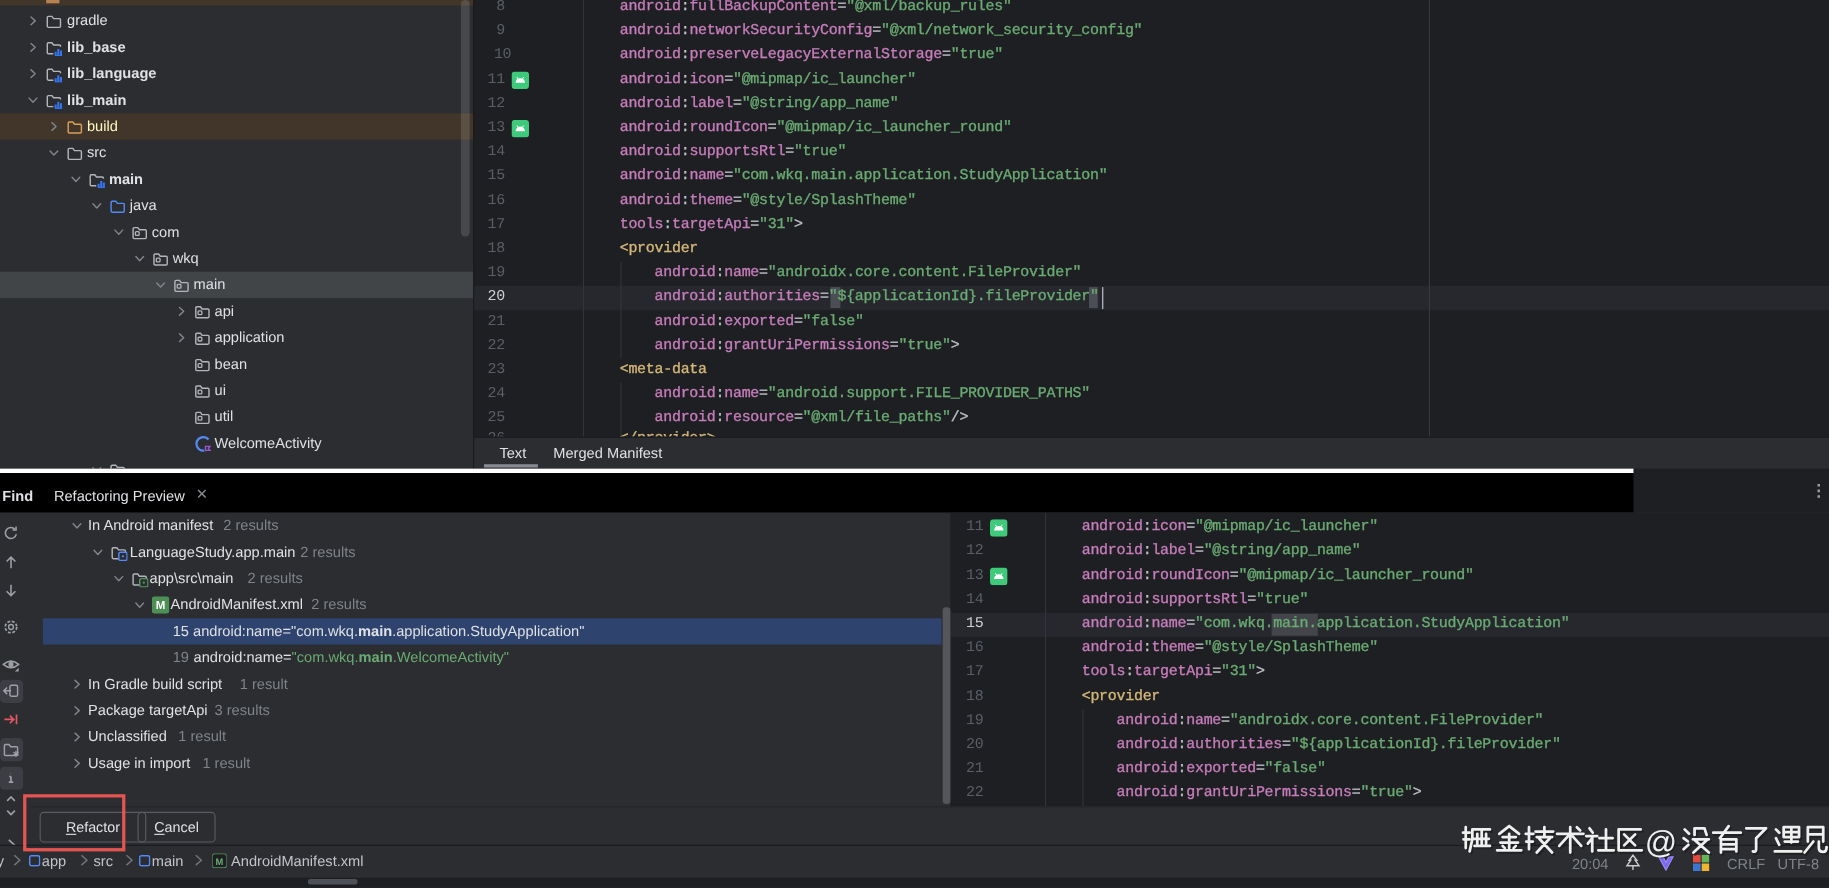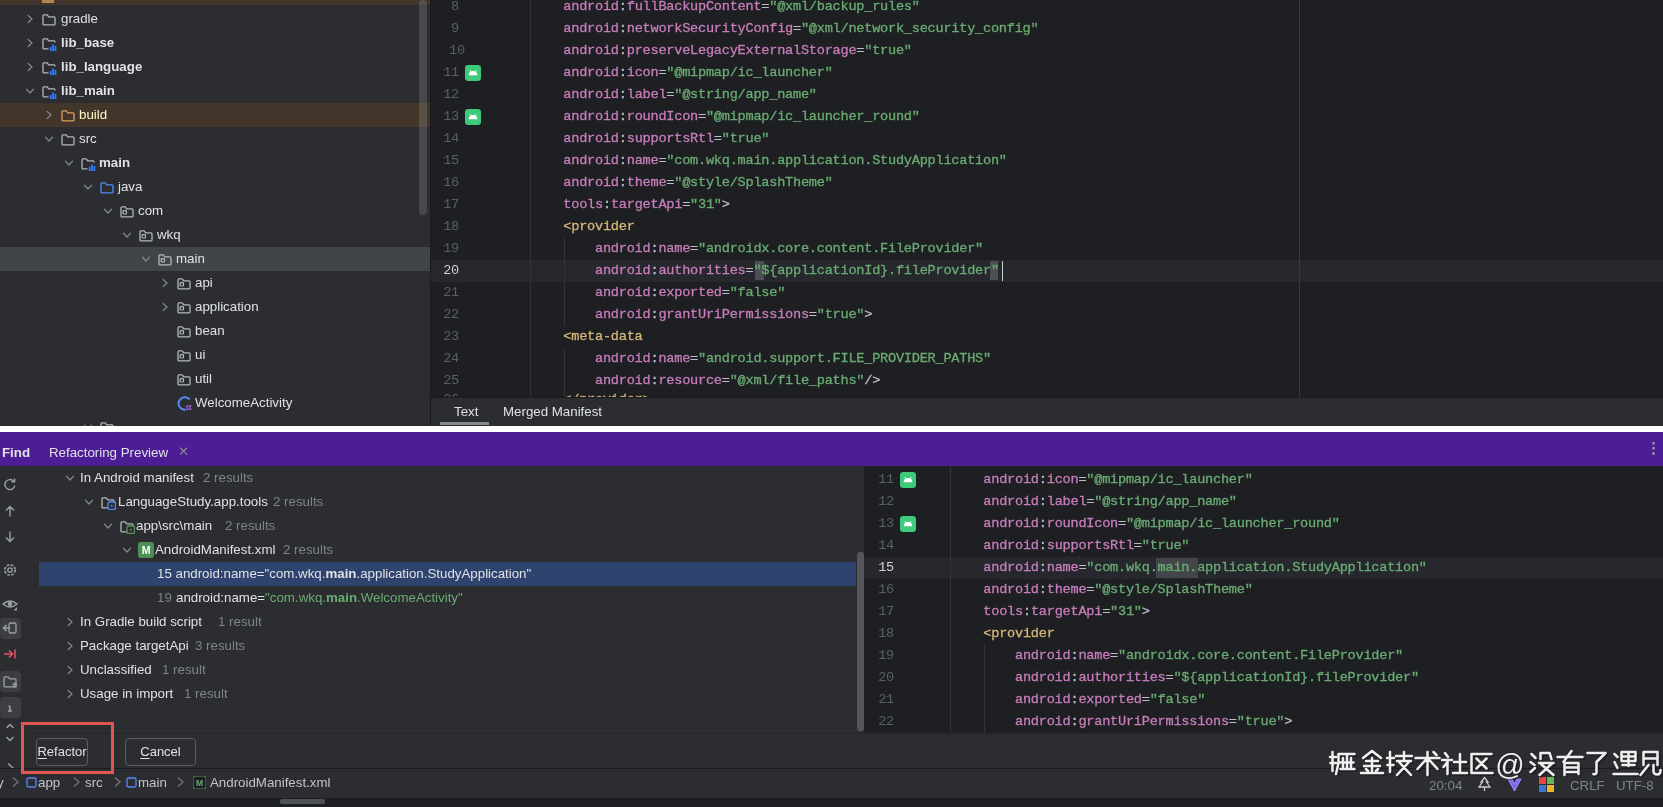--- a/index.html
+++ b/index.html
@@ -17,21 +17,21 @@
 .orange{color:#fef9c3}
 
 #editor{left:431px;top:0;width:1232px;height:397px;background:#1e1f22;overflow:hidden}
 .cline{position:absolute;white-space:pre;font-family:"Liberation Mono",monospace;
   font-size:13.6px;line-height:22px;height:22px;color:#bcbec4;letter-spacing:-0.24px;-webkit-text-stroke:0.3px}
 .lnum{position:absolute;font-family:"Liberation Mono",monospace;font-size:13.6px;letter-spacing:-0.24px;
   line-height:22px;height:22px;color:#5a5f67;text-align:right;width:28px}
 .att{color:#c77dbb}.str{color:#6aab73}.tag{color:#d5b778}
 
 #edtabs{left:431px;top:397px;width:1232px;height:29px;background:#2b2d30;border-top:1px solid #1a1b1e}
-#findheader{left:0;top:426px;width:1663px;height:40px;background:#4c1d95;border-top:6px solid #ffffff}
+#findheader{left:0;top:426px;width:1485px;height:40px;background:#000000;border-top:4px solid #ffffff}
 #findbody{left:0;top:466px;width:1663px;height:341px;background:#2b2d30;overflow:hidden}
 .frow{position:absolute;left:28px;width:828px;height:24px;line-height:24px;white-space:nowrap}
 .gray{color:#7f838a}
 #preview{position:absolute;left:864px;top:0;width:799px;height:267px;background:#1e1f22;overflow:hidden}
 .btn{position:absolute;height:28px;border:1px solid #5a5d63;border-radius:4px;background:transparent;
   color:#dfe1e5;font-size:13px;text-align:center;line-height:26px}
 u{text-decoration:underline;text-underline-offset:2px}
 </style>
 </head>
 <body>
@@ -353,21 +353,21 @@
     <svg class="abs" style="left:81px;top:28px" width="16" height="16">
         <use href="#chevD"></use>
       </svg>
     <svg class="abs" style="left:100px;top:28px" width="16" height="16">
         <g color="#b2b5bc">
           <use href="#folderp"></use>
           <use href="#modbadge2"></use>
         </g>
       </svg>
     <div class="frow" style="top:24px">
-        <span style="position:absolute;left:90px">LanguageStudy.app.tools</span>
+        <span style="position:absolute;left:90px">LanguageStudy.app.main</span>
         <span class="gray" style="position:absolute;left:245px">2 results</span>
       </div>
     <svg class="abs" style="left:100px;top:52px" width="16" height="16">
         <use href="#chevD"></use>
       </svg>
     <svg class="abs" style="left:119px;top:52px" width="16" height="16">
         <g color="#b2b5bc">
           <use href="#folderp"></use>
           <use href="#srcbadge2"></use>
         </g>
@@ -462,21 +462,21 @@
       </svg>
     <svg class="abs" style="left:2px;top:233px" width="16" height="16">
         <path d="M8 4 v0.2 M8 7 v5 M6 12 h4 M6.5 7 h1.5" fill="none" stroke="#9da0a8" stroke-width="1.5"></path>
       </svg>
     <svg class="abs" style="left:2px;top:256px" width="16" height="22">
         <path d="M4.5 6 L8 2.5 L11.5 6 M4.5 15 L8 18.5 L11.5 15" fill="none" stroke="#9da0a8" stroke-width="1.5"></path>
       </svg>
     <svg class="abs" style="left:2px;top:294px" width="16" height="16">
         <path d="M6 3.5 L11 8 L6 12.5" fill="none" stroke="#9da0a8" stroke-width="1.5"></path>
       </svg>
-    <div class="btn" style="left:36px;top:272px;width:52px"><u>R</u>efactor</div>
+    <div class="btn" style="left:36px;top:272px;width:97px"><u>R</u>efactor</div>
     <div class="btn" style="left:125px;top:272px;width:71px"><u>C</u>ancel</div>
     <div class="abs" style="left:21px;top:256px;width:93px;height:52px;border:3px solid #e25550;z-index:30"></div>
     <div class="abs" style="left:0;top:302px;width:1663px;height:30px;background:#2b2d30;border-top:1px solid #1a1b1e"></div>
     <span class="abs" style="left:-3px;top:309px;color:#c2c4c9">y</span>
     <svg class="abs" style="left:8px;top:309px" width="14" height="14">
         <path d="M5 2.5 L10 7 L5 11.5" fill="none" stroke="#6f7378" stroke-width="1.4"></path>
       </svg>
     <svg class="abs" style="left:26px;top:311px" width="11" height="11">
         <rect x="1" y="1" width="9" height="9" rx="1.5" fill="none" stroke="#548af7" stroke-width="1.3"></rect>
       </svg>

